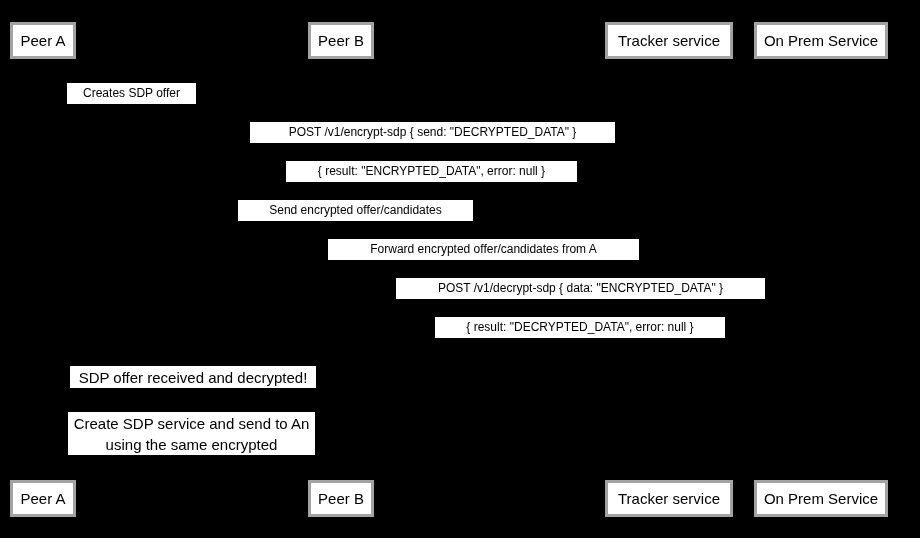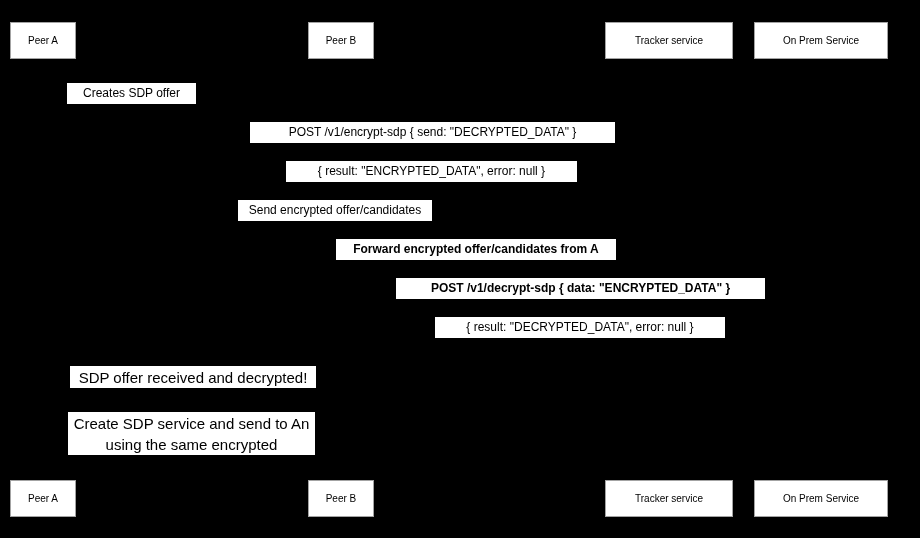--- a/index.html
+++ b/index.html
@@ -12,26 +12,26 @@
     width: 920px;
     height: 538px;
     background: #000000;
     font-family: "Liberation Sans", sans-serif;
     overflow: hidden;
   }
   .actor-box {
     position: absolute;
     background: #ffffff;
     color: #000000;
-    border: 1px solid #a3a3a3;
+    border: 3px solid #a3a3a3;
     box-sizing: border-box;
     display: flex;
     align-items: center;
     justify-content: center;
-    font-size: 10px;
+    font-size: 15px;
     line-height: 1;
     height: 37px;
     white-space: nowrap;
   }
   .lifeline {
     position: absolute;
     width: 1px;
     background: #000000;
     top: 59px;
     height: 420px;
@@ -98,25 +98,25 @@
       </div>
     </div>
   <div id="messages">
       <div class="msg-arrow" style="left: 67px; top: 105px; width: 129px;"></div>
       <div class="msg-label" style="left: 67px; top: 83px; width: 129px;">Creates SDP offer</div>
       <div class="msg-arrow" style="left: 250px; top: 144px; width: 365px;"></div>
       <div class="msg-label" style="left: 250px; top: 122px; width: 365px;">POST /v1/encrypt-sdp { send: "DECRYPTED_DATA" }</div>
       <div class="msg-arrow" style="left: 286px; top: 183px; width: 291px;"></div>
       <div class="msg-label" style="left: 286px; top: 161px; width: 291px;">{ result: "ENCRYPTED_DATA", error: null }</div>
       <div class="msg-arrow" style="left: 238px; top: 222px; width: 235px;"></div>
-      <div class="msg-label" style="left: 238px; top: 200px; width: 194px;">Send encrypted offer/candidates</div>
+      <div class="msg-label" style="left: 238px; top: 200px; width: 235px;">Send encrypted offer/candidates</div>
       <div class="msg-arrow" style="left: 349px; top: 261px; width: 311px;"></div>
-      <div class="msg-label" style="left: 336px; top: 239px; width: 280px; font-weight: bold;">Forward encrypted offer/candidates from A</div>
+      <div class="msg-label" style="left: 328px; top: 239px; width: 311px;">Forward encrypted offer/candidates from A</div>
       <div class="msg-arrow" style="left: 396px; top: 300px; width: 369px;"></div>
-      <div class="msg-label" style="left: 396px; top: 278px; width: 369px; font-weight: bold;">POST /v1/decrypt-sdp { data: "ENCRYPTED_DATA" }</div>
+      <div class="msg-label" style="left: 396px; top: 278px; width: 369px;">POST /v1/decrypt-sdp { data: "ENCRYPTED_DATA" }</div>
       <div class="msg-arrow" style="left: 435px; top: 339px; width: 290px;"></div>
       <div class="msg-label" style="left: 435px; top: 317px; width: 290px;">{ result: "DECRYPTED_DATA", error: null }</div>
     </div>
   <div id="notes">
       <div class="note-box" style="left: 70px; top: 366px; width: 246px; height: 22px; align-items: center;">
         <span class="note-line">SDP offer received and decrypted!</span>
       </div>
       <div class="note-box" style="left: 68px; top: 412px; width: 247px; height: 43px;">
         <span class="note-line">Create SDP service and send to An</span>
         <span class="note-line">using the same encrypted</span>

